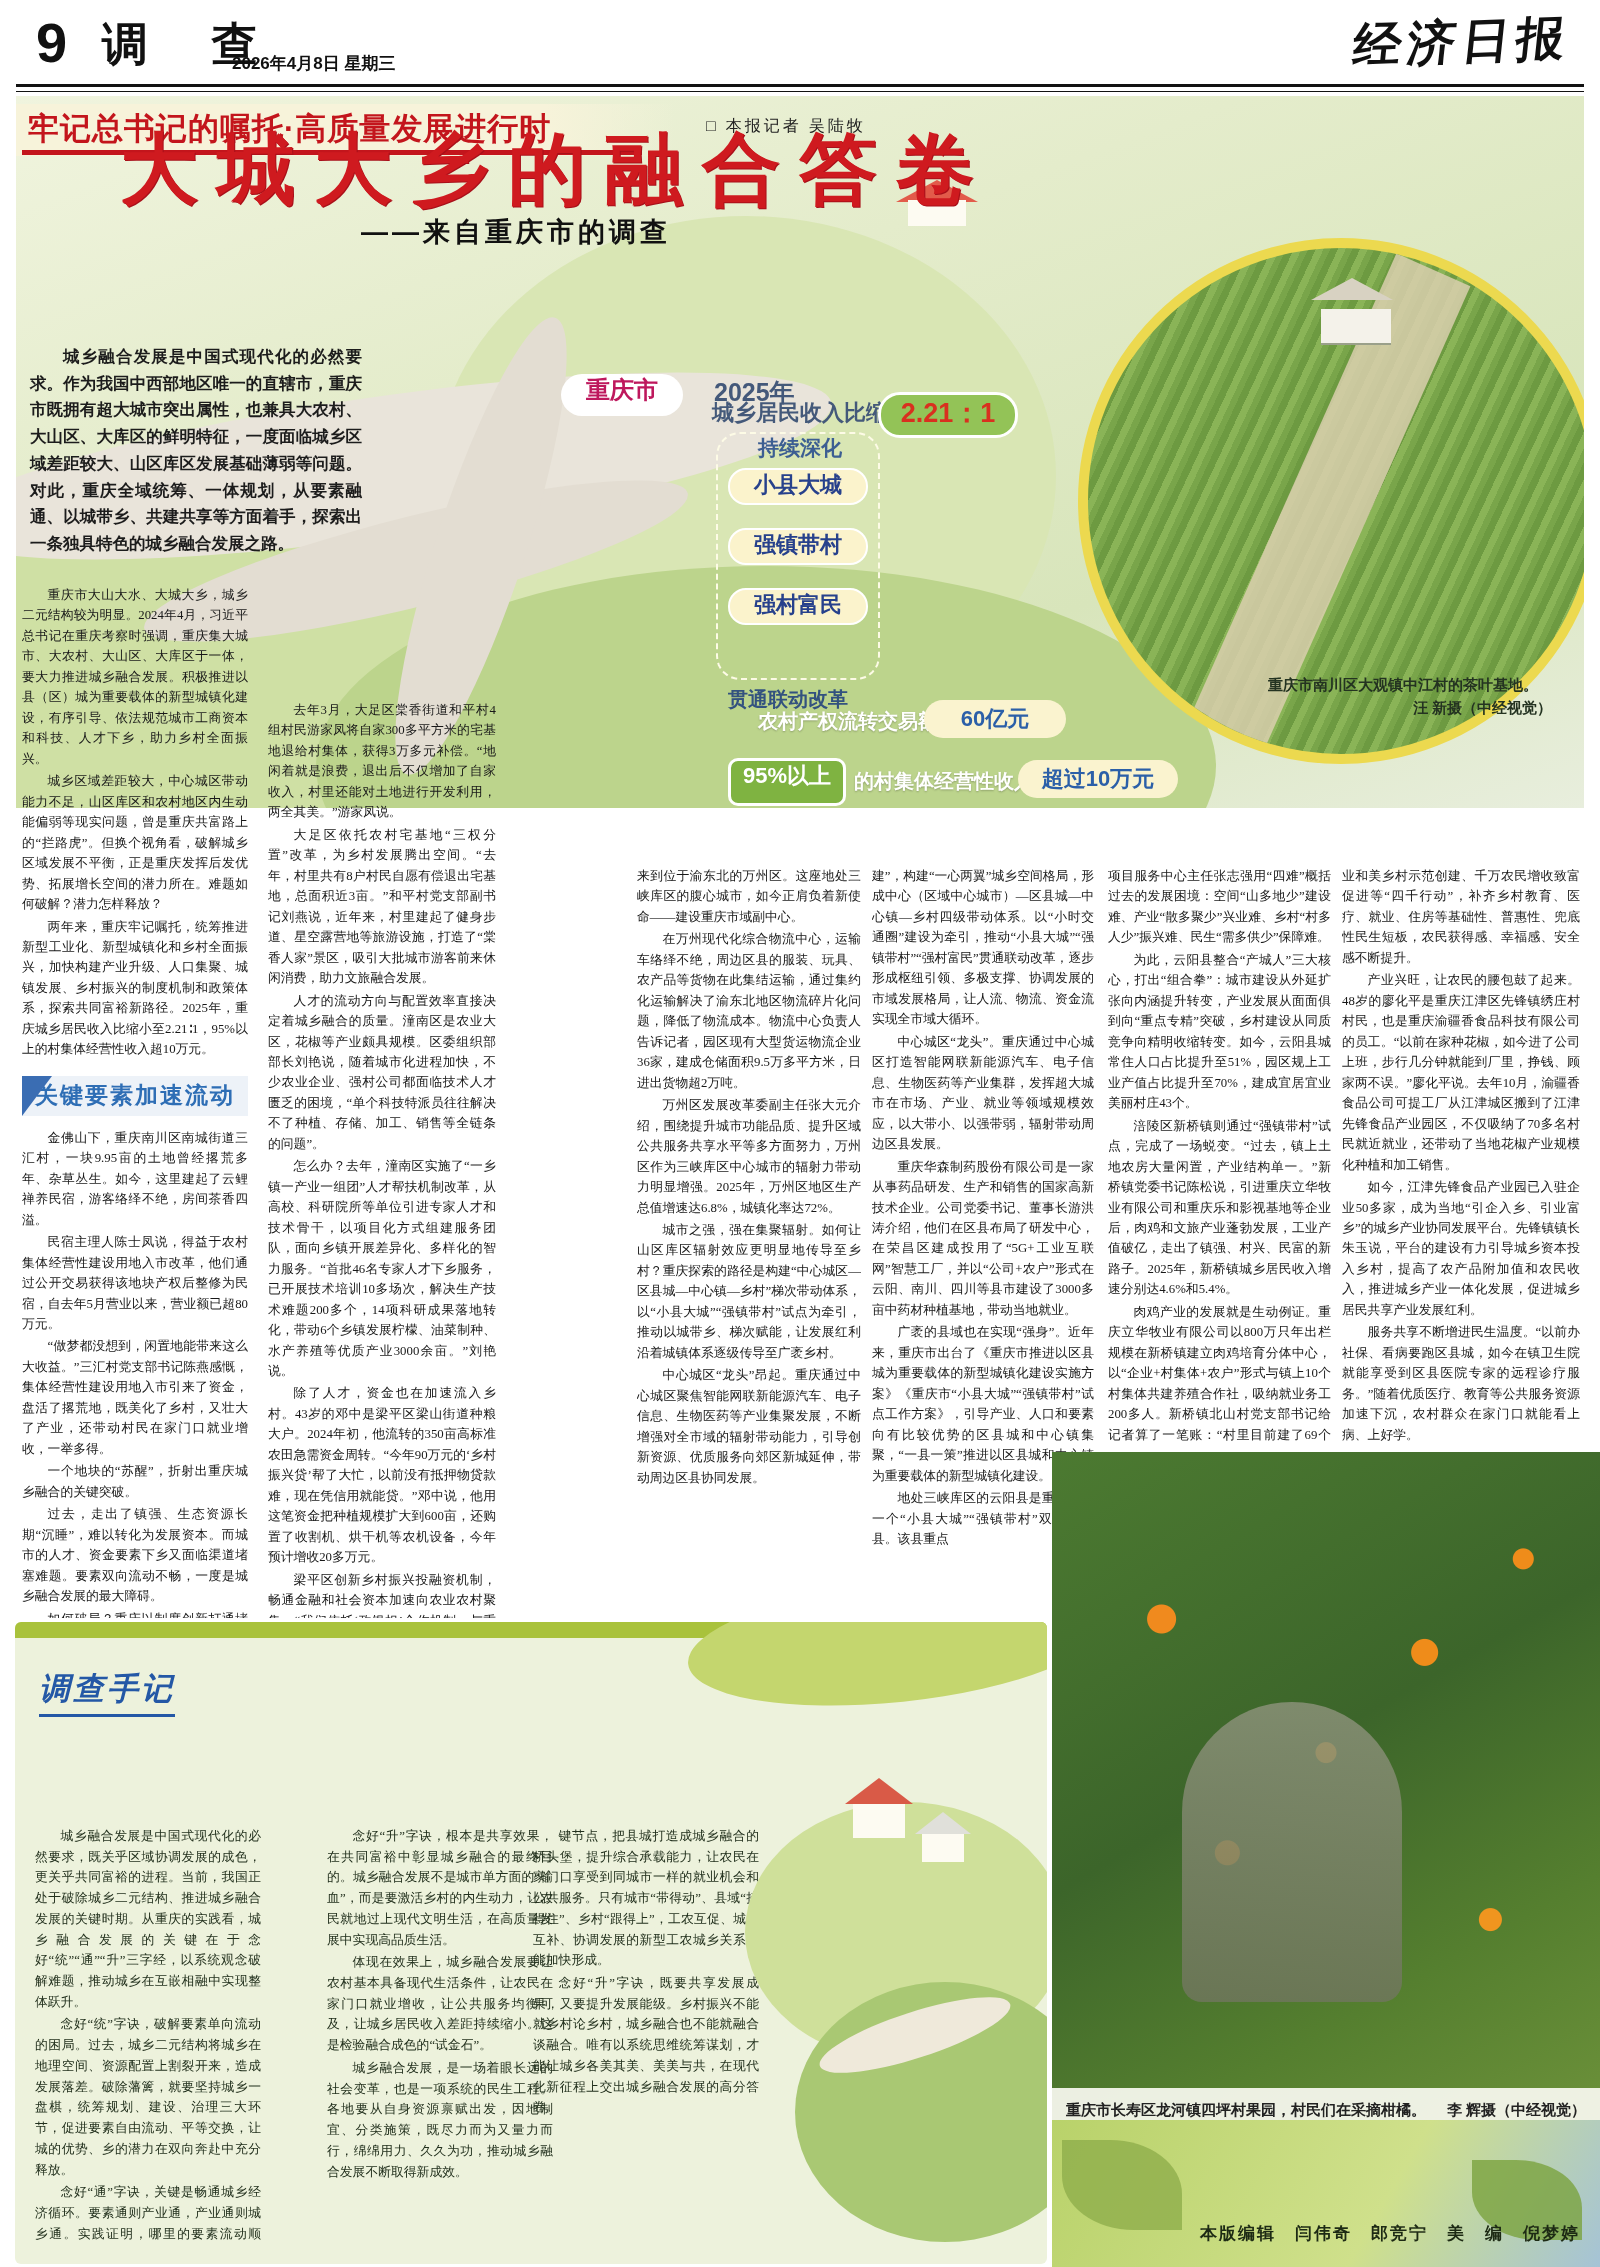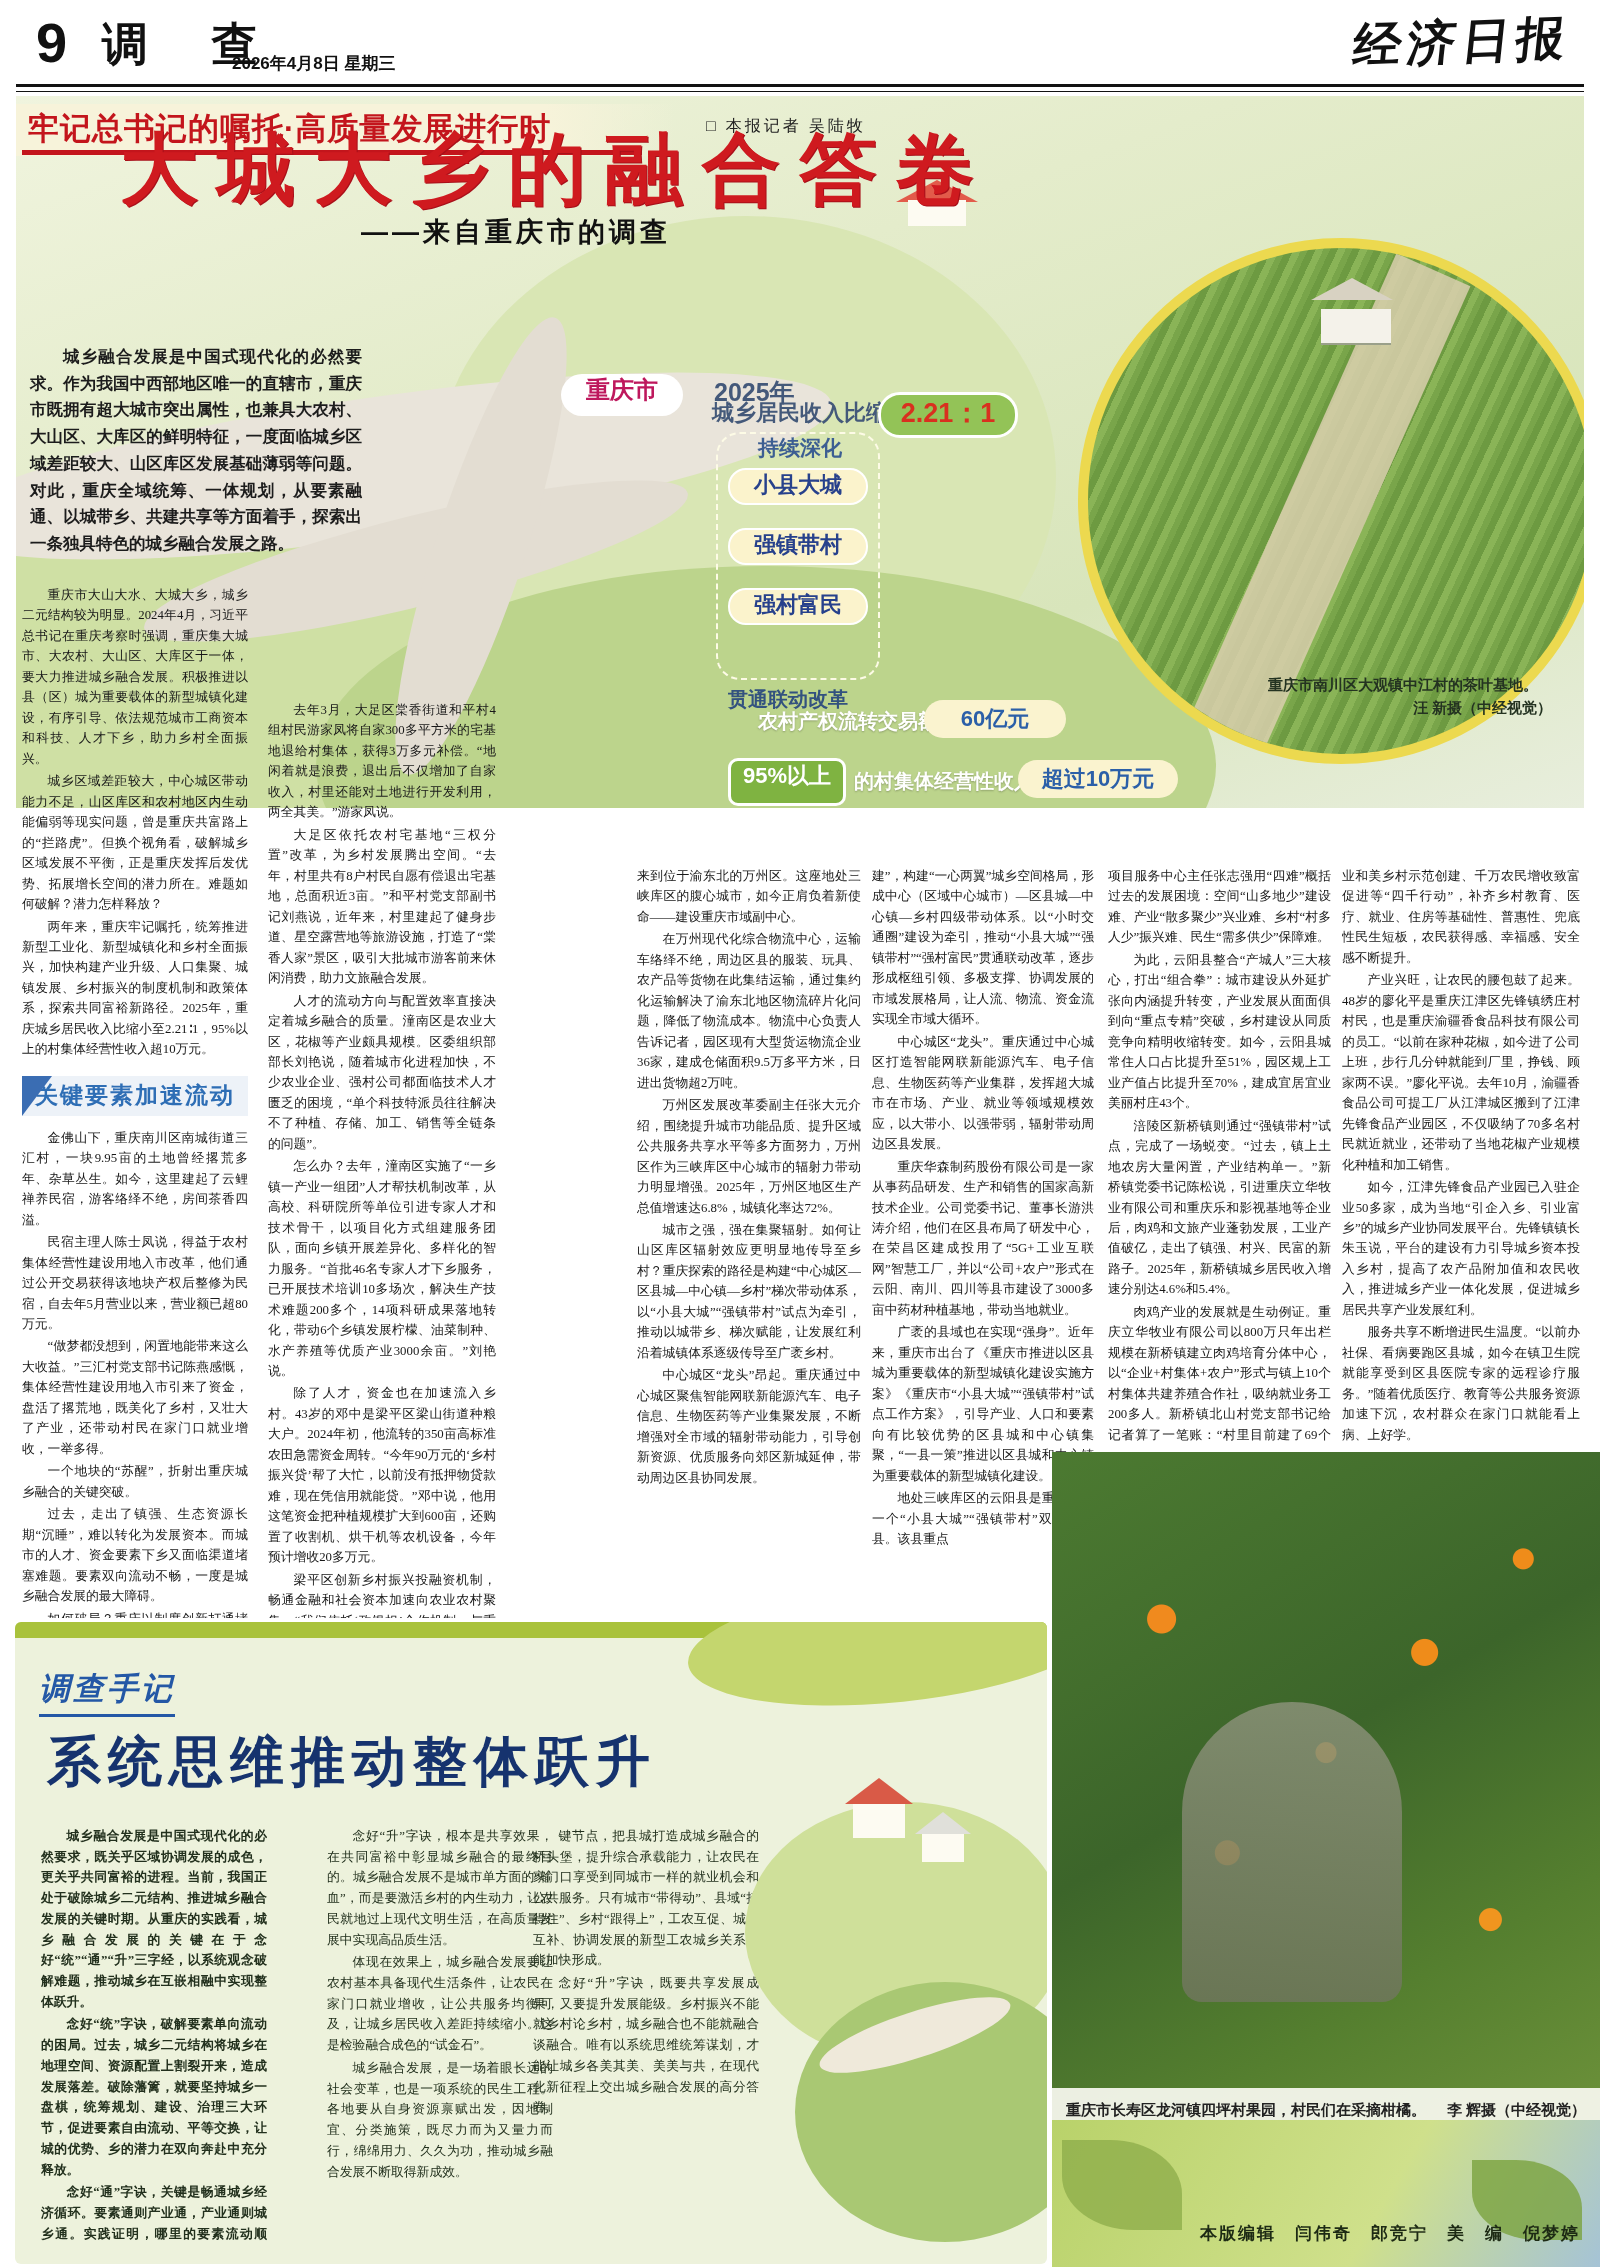--- a/index.html
+++ b/index.html
@@ -205,22 +205,21 @@
       <p class="para cont">业和美乡村示范创建、千万农民增收致富促进等“四千行动”，补齐乡村教育、医疗、就业、住房等基础性、普惠性、兜底性民生短板，农民获得感、幸福感、安全感不断提升。</p>
       <p class="para">产业兴旺，让农民的腰包鼓了起来。48岁的廖化平是重庆江津区先锋镇绣庄村村民，也是重庆渝疆香食品科技有限公司的员工。“以前在家种花椒，如今进了公司上班，步行几分钟就能到厂里，挣钱、顾家两不误。”廖化平说。去年10月，渝疆香食品公司可提工厂从江津城区搬到了江津先锋食品产业园区，不仅吸纳了70多名村民就近就业，还带动了当地花椒产业规模化种植和加工销售。</p>
       <p class="para">如今，江津先锋食品产业园已入驻企业50多家，成为当地“引企入乡、引业富乡”的城乡产业协同发展平台。先锋镇镇长朱玉说，平台的建设有力引导城乡资本投入乡村，提高了农产品附加值和农民收入，推进城乡产业一体化发展，促进城乡居民共享产业发展红利。</p>
       <p class="para">服务共享不断增进民生温度。“以前办社保、看病要跑区县城，如今在镇卫生院就能享受到区县医院专家的远程诊疗服务。”随着优质医疗、教育等公共服务资源加速下沉，农村群众在家门口就能看上病、上好学。</p>
     </div>
 
   <div class="notebook">
     <div class="nb-bar"></div>
     <div class="nb-swoosh"></div>
     <div class="nb-label">调查手记</div>
-    <div class="nb-title">系统思维推动整体跃升</div>
-    <div class="nb-col" style="left:26px;font-weight:bold;">
+    <div class="nb-col" style="left:20px;">
         <p class="para">城乡融合发展是中国式现代化的必然要求，既关乎区域协调发展的成色，更关乎共同富裕的进程。当前，我国正处于破除城乡二元结构、推进城乡融合发展的关键时期。从重庆的实践看，城乡融合发展的关键在于念好“统”“通”“升”三字经，以系统观念破解难题，推动城乡在互嵌相融中实现整体跃升。</p>
         <p class="para">念好“统”字诀，破解要素单向流动的困局。过去，城乡二元结构将城乡在地理空间、资源配置上割裂开来，造成发展落差。破除藩篱，就要坚持城乡一盘棋，统筹规划、建设、治理三大环节，促进要素自由流动、平等交换，让城的优势、乡的潜力在双向奔赴中充分释放。</p>
         <p class="para">念好“通”字诀，关键是畅通城乡经济循环。要素通则产业通，产业通则城乡通。实践证明，哪里的要素流动顺畅，哪里的城乡融合就充满活力。</p>
       </div>
     <div class="nb-col" style="left:272px;margin-left:40px;">
         <p class="para">念好“升”字诀，根本是共享效果，在共同富裕中彰显城乡融合的最终目的。城乡融合发展不是城市单方面的“输血”，而是要激活乡村的内生动力，让农民就地过上现代文明生活，在高质量发展中实现高品质生活。</p>
         <p class="para">体现在效果上，城乡融合发展要让农村基本具备现代生活条件，让农民在家门口就业增收，让公共服务均衡可及，让城乡居民收入差距持续缩小。这是检验融合成色的“试金石”。</p>
         <p class="para">城乡融合发展，是一场着眼长远的社会变革，也是一项系统的民生工程。各地要从自身资源禀赋出发，因地制宜、分类施策，既尽力而为又量力而行，绵绵用力、久久为功，推动城乡融合发展不断取得新成效。</p>
       </div>
     <div class="nb-col" style="left:518px;">

